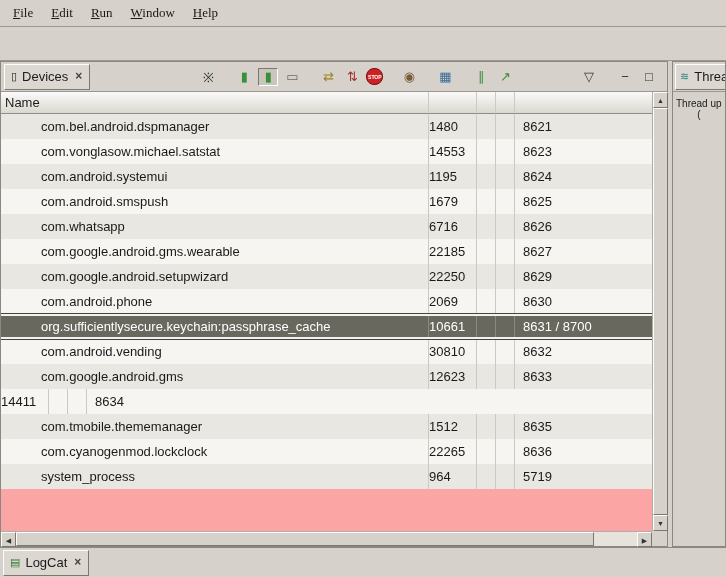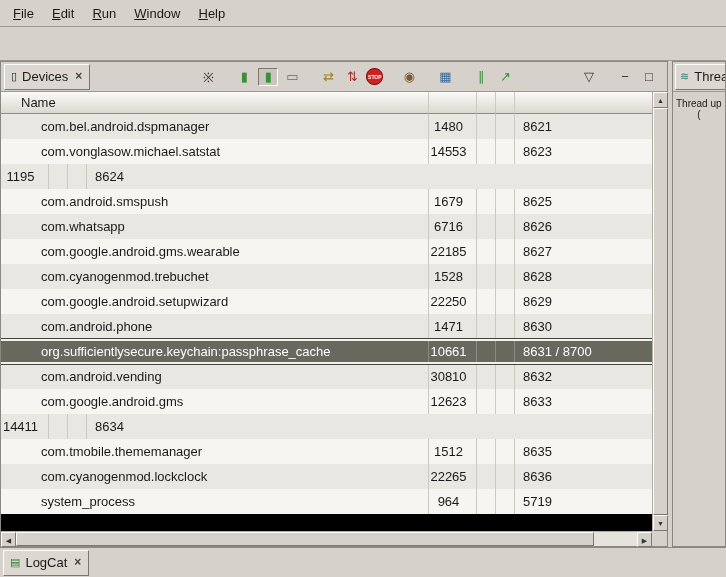--- a/index.html
+++ b/index.html
@@ -5,21 +5,21 @@
   * { margin:0; padding:0; box-sizing:border-box; }
   html,body { width:726px; height:577px; overflow:hidden; }
   body {
     font-family:"Liberation Sans", sans-serif;
     font-size:13px; color:#1a1a1a;
     background:#d6d2cb; position:relative;
   }
   
   #menubar { position:absolute; left:0; top:0; width:726px; height:27px;
     background:#d6d2cb; border-bottom:1px solid #9b9891; display:flex; align-items:center; padding-left:4px; }
-  .menu-item { display:inline-block; padding:4px 9px; cursor:default; }
+  .menu-item { display:inline-block; padding:4px 9px; cursor:default;font-family:Liberation Serif, serif; }
   .menu-item::first-letter { text-decoration:underline; }
   
   #toolbar-strip { position:absolute; left:0; top:28px; width:726px; height:33px;
     background:#d6d2cb; border-bottom:1px solid #9b9891; }
   
   #devices-panel { position:absolute; left:0; top:61px; width:668px; height:486px;
     border:1px solid #8a8881; background:#d6d2cb; }
   #sash { position:absolute; left:668px; top:61px; width:4px; height:486px; background:#d6d2cb; }
   #threads-panel { position:absolute; left:672px; top:61px; width:54px; height:486px;
     border:1px solid #8a8881; background:#d6d2cb; overflow:hidden; }
@@ -37,28 +37,28 @@
     font-size:13px; margin-left:4px; cursor:default; }
   .ticon.gap { margin-left:16px; }
   .ticon.pressed { border:1px solid; border-color:#7a786f #fdfdfb #fdfdfb #7a786f; background:#cac6be; }
   .ticon.badge { font-size:5px; font-weight:bold; letter-spacing:0; border-radius:8px;
     width:17px; height:17px; border:1px solid #7a1010; }
   
   .table { position:absolute; left:0; top:30px; right:0; bottom:0; background:#f1efeb; }
   .thead { position:absolute; top:0; left:0; right:15px; height:22px; display:flex; }
   .th { background:linear-gradient(#fbfaf8,#dbd8d1); border-right:1px solid #b0ada6;
     border-bottom:1px solid #8f8d86; line-height:21px; }
-  .th.c-name { padding-left:20px; }
-  .tbody { position:absolute; top:22px; left:0; right:15px; bottom:15px; overflow:hidden; background:#000000; }
+  .th.c-name { padding-left:4px; }
+  .tbody { position:absolute; top:22px; left:0; right:15px; bottom:15px; overflow:hidden; background:#fca5a5; }
   .trow { display:flex; height:25px; line-height:25px; }
   .trow:nth-child(odd)  { background:#e9e7e1; }
   .trow:nth-child(even) { background:#f6f5f1; }
   .c-name { width:428px; flex:none; padding-left:40px; border-right:1px solid #ccc9c2;
     overflow:hidden; white-space:nowrap; }
-  .c-pid  { width:48px; flex:none; text-align:center; padding-right:8px; border-right:1px solid #ccc9c2; }
+  .c-pid  { width:48px; flex:none; text-align:left; padding-right:8px; border-right:1px solid #ccc9c2; }
   .c-e1, .c-e2 { width:19px; flex:none; border-right:1px solid #ccc9c2; }
   .c-port { flex:1; padding-left:8px; white-space:nowrap; }
   .trow.sel { background:var(--sel-bg,#68685e); color:var(--sel-fg,#fff);
     border-top:2px solid var(--sel-border,#f2f2ee); border-bottom:2px solid var(--sel-border,#f2f2ee);
     line-height:21px; outline:1px solid #45453f; }
   .trow.sel .c-name, .trow.sel .c-pid, .trow.sel .c-e1, .trow.sel .c-e2 { border-right-color:#8a8a80; }
   
   .vscroll { position:absolute; top:0; right:0; width:15px; bottom:15px; background:#e6e3dc;
     border-left:1px solid #b0ada6; }
   .sb-btn { display:block; width:15px; height:16px; font-size:7px; text-align:center; line-height:15px;
@@ -139,20 +139,21 @@
           <span class="c-port">8621</span>
         </div>
         <div class="trow">
           <span class="c-name">com.vonglasow.michael.satstat</span>
           <span class="c-pid">14553</span>
           <span class="c-e1"></span>
           <span class="c-e2"></span>
           <span class="c-port">8623</span>
         </div>
         <div class="trow">
+          <span class="c-name">com.android.systemui</span>
           <span class="c-pid">1195</span>
           <span class="c-e1"></span>
           <span class="c-e2"></span>
           <span class="c-port">8624</span>
         </div>
         <div class="trow">
           <span class="c-name">com.android.smspush</span>
           <span class="c-pid">1679</span>
           <span class="c-e1"></span>
           <span class="c-e2"></span>
@@ -166,36 +167,29 @@
           <span class="c-port">8626</span>
         </div>
         <div class="trow">
           <span class="c-name">com.google.android.gms.wearable</span>
           <span class="c-pid">22185</span>
           <span class="c-e1"></span>
           <span class="c-e2"></span>
           <span class="c-port">8627</span>
         </div>
         <div class="trow">
-          <span class="c-name">com.cyanogenmod.trebuchet</span>
-          <span class="c-pid">1528</span>
-          <span class="c-e1"></span>
-          <span class="c-e2"></span>
-          <span class="c-port">8628</span>
-        </div>
-        <div class="trow">
           <span class="c-name">com.google.android.setupwizard</span>
           <span class="c-pid">22250</span>
           <span class="c-e1"></span>
           <span class="c-e2"></span>
           <span class="c-port">8629</span>
         </div>
         <div class="trow">
           <span class="c-name">com.android.phone</span>
-          <span class="c-pid">1471</span>
+          <span class="c-pid">2069</span>
           <span class="c-e1"></span>
           <span class="c-e2"></span>
           <span class="c-port">8630</span>
         </div>
         <div class="trow sel">
           <span class="c-name">org.sufficientlysecure.keychain:passphrase_cache</span>
           <span class="c-pid">10661</span>
           <span class="c-e1"></span>
           <span class="c-e2"></span>
           <span class="c-port">8631 / 8700</span>

